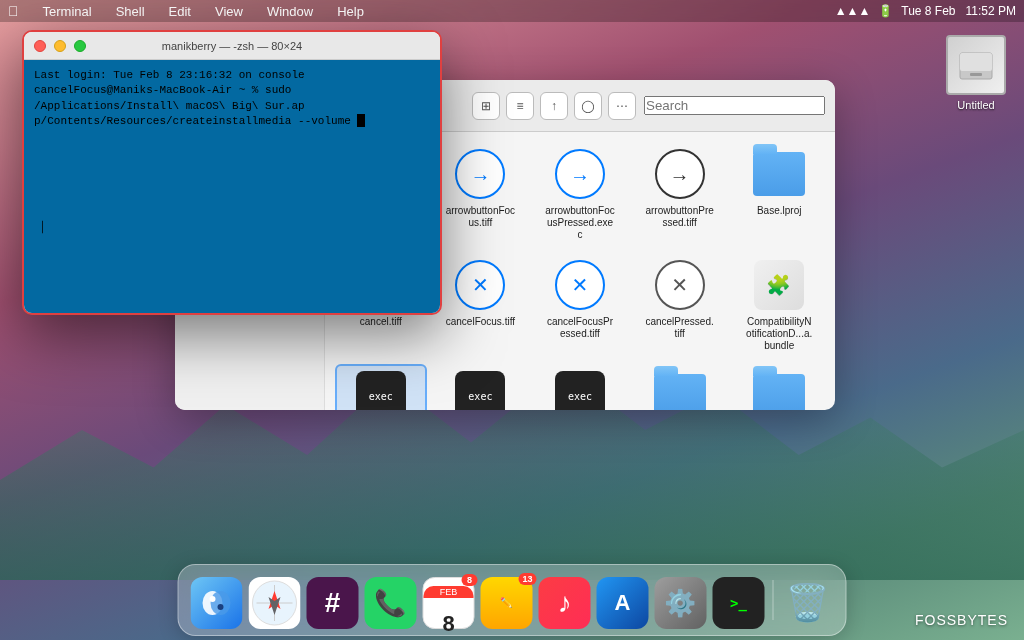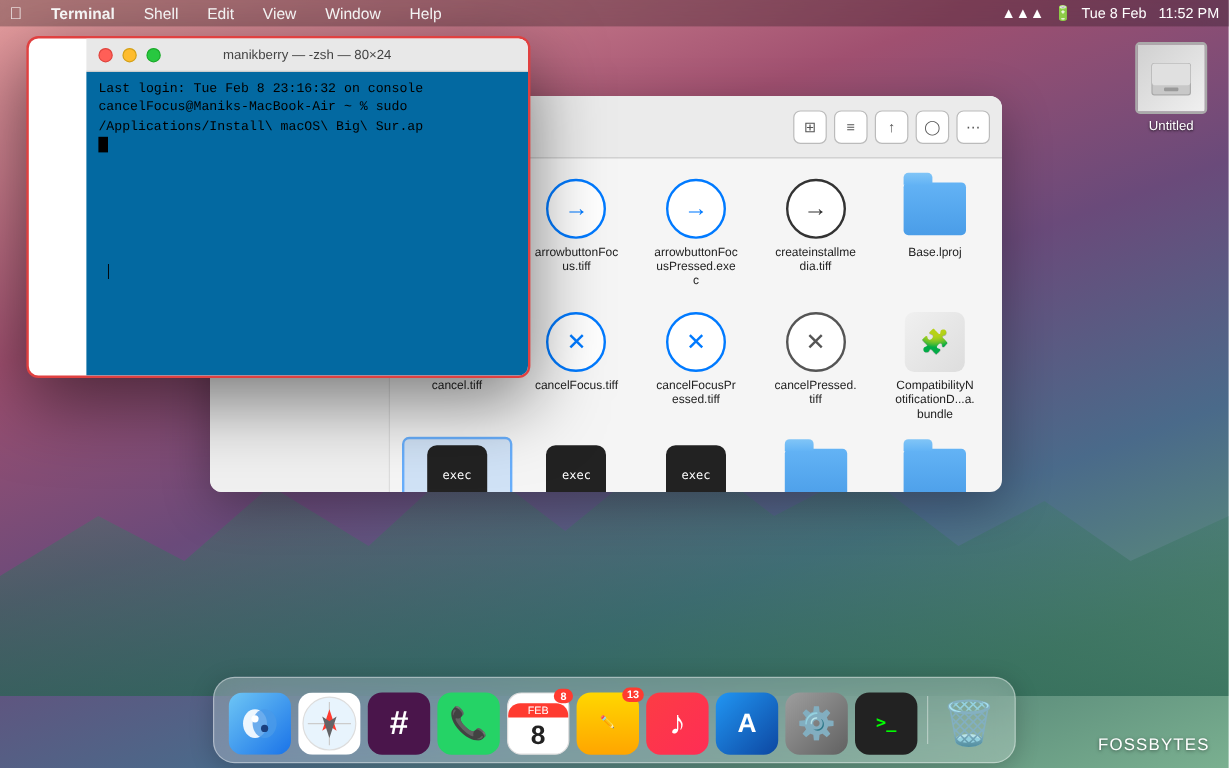--- a/index.html
+++ b/index.html
@@ -68,21 +68,21 @@
       margin-right: 4px;
     }
 
     .menu-item {
       cursor: pointer;
       padding: 0 4px;
       white-space: nowrap;
     }
 
     .menu-item.bold {
-      font-weight: 700;
+      font-weight: 400;
     }
 
     .menubar-status-item {
       display: flex;
       align-items: center;
       gap: 4px;
       font-size: 12px;
       white-space: nowrap;
     }
 
@@ -125,21 +125,20 @@
       top: 30px;
       left: 22px;
       width: 420px;
       height: 285px;
       background: white;
       border-radius: 10px;
       box-shadow: 0 20px 60px rgba(0,0,0,0.5);
       z-index: 200;
       overflow: hidden;
       border: 2px solid #e04040;
-      padding-left: 48px;
     }
 
     #terminal-titlebar {
       height: 28px;
       background: #e8e8e8;
       display: flex;
       align-items: center;
       padding: 0 10px;
       gap: 8px;
       border-bottom: 1px solid #ccc;
@@ -516,20 +515,21 @@
 
   <div id="finder-window">
     <div id="finder-toolbar">
       <div id="finder-toolbar-icons">
         <div class="finder-toolbar-btn">⊞</div>
         <div class="finder-toolbar-btn">≡</div>
         <div class="finder-toolbar-btn">↑</div>
         <div class="finder-toolbar-btn">◯</div>
         <div class="finder-toolbar-btn">⋯</div>
       </div>
+      <input class="finder-search" type="text" placeholder="Search" style="">
     </div>
     <div id="finder-body">
 
       <div id="finder-sidebar">
         <div class="sidebar-section-header">Favorites</div>
 
         <div style="margin-top: 12px;">
           <div class="sidebar-section-header">Shared</div>
           <div class="sidebar-item">
             <span class="sidebar-item-icon">📡</span>
@@ -575,21 +575,21 @@
             </div>
             <span class="finder-item-label">arrowbuttonFocusPressed.exec</span>
           </div>
 
           <div class="finder-item">
             <div class="finder-item-icon">
               <div class="arrow-icon">
                   <span>→</span>
                 </div>
             </div>
-            <span class="finder-item-label">createinstallmedia.tiff</span>
+            <span class="finder-item-label">arrowbuttonPressed.tiff</span>
           </div>
 
           <div class="finder-item">
             <div class="finder-item-icon">
               <div class="folder-icon"></div>
             </div>
             <span class="finder-item-label">Base.lproj</span>
           </div>
 
           <div class="finder-item">
@@ -678,21 +678,21 @@
   <div id="terminal-window">
     <div id="terminal-titlebar">
       <div class="traffic-light tl-close"></div>
       <div class="traffic-light tl-minimize"></div>
       <div class="traffic-light tl-maximize"></div>
       <span id="terminal-title">manikberry — -zsh — 80×24</span>
     </div>
     <div id="terminal-body">
       <p>Last login: Tue Feb  8 23:16:32 on console</p>
       <p>cancelFocus@Maniks-MacBook-Air ~ % sudo /Applications/Install\ macOS\ Big\ Sur.ap</p>
-      <p><span class="cursor"></span></p>
+      <p><span>p/Contents/Resources/createinstallmedia --volume </span><span class="cursor"></span></p>
       <div id="cursor-indicator" style="position:absolute;bottom:80px;left:15px;font-size:11px;">│</div>
     </div>
   </div>
 
   <div id="dock">
 
     <div class="dock-item" style="background:none;">
       <svg width="52" height="52" viewBox="0 0 52 52">
         <rect width="52" height="52" rx="12" fill="url(#findGrad)"></rect>
         <defs>
@@ -721,21 +721,21 @@
 
     <div class="dock-item" style="background:#4a154b;border-radius:12px;">
       <span style="color:white;font-size:28px;font-weight:bold;">#</span>
     </div>
 
     <div class="dock-item" style="background:#25d366;border-radius:12px;">
       <span style="color:white;font-size:26px;">📞</span>
     </div>
 
     <div class="dock-item" style="background:white;border-radius:12px;border:1px solid #ddd;flex-direction:column;align-items:center;justify-content:center;gap:0;">
-      <div style="background:#ff3b30;width:100%;border-radius:10px 10px 0 0;text-align:center;color:white;font-size:9px;padding:1px 0;margin:4px;">FEB</div>
+      <div style="background:#ff3b30;width:100%;border-radius:10px 10px 0 0;text-align:center;color:white;font-size:9px;padding:1px 0;margin:15px;">FEB</div>
       <div style="font-size:22px;font-weight:bold;color:#222;line-height:1;">8</div>
       <div class="dock-badge">8</div>
     </div>
 
     <div class="dock-item" style="background:linear-gradient(180deg,#ffd700,#ffa500);border-radius:12px;flex-direction:column;">
       <span style="font-size:10px;color:#333;font-family:serif;line-height:1.2;">✏️</span>
       <div class="dock-badge">13</div>
     </div>
 
     <div class="dock-item" style="background:linear-gradient(135deg,#fc3c44,#ff2d55);border-radius:12px;">

